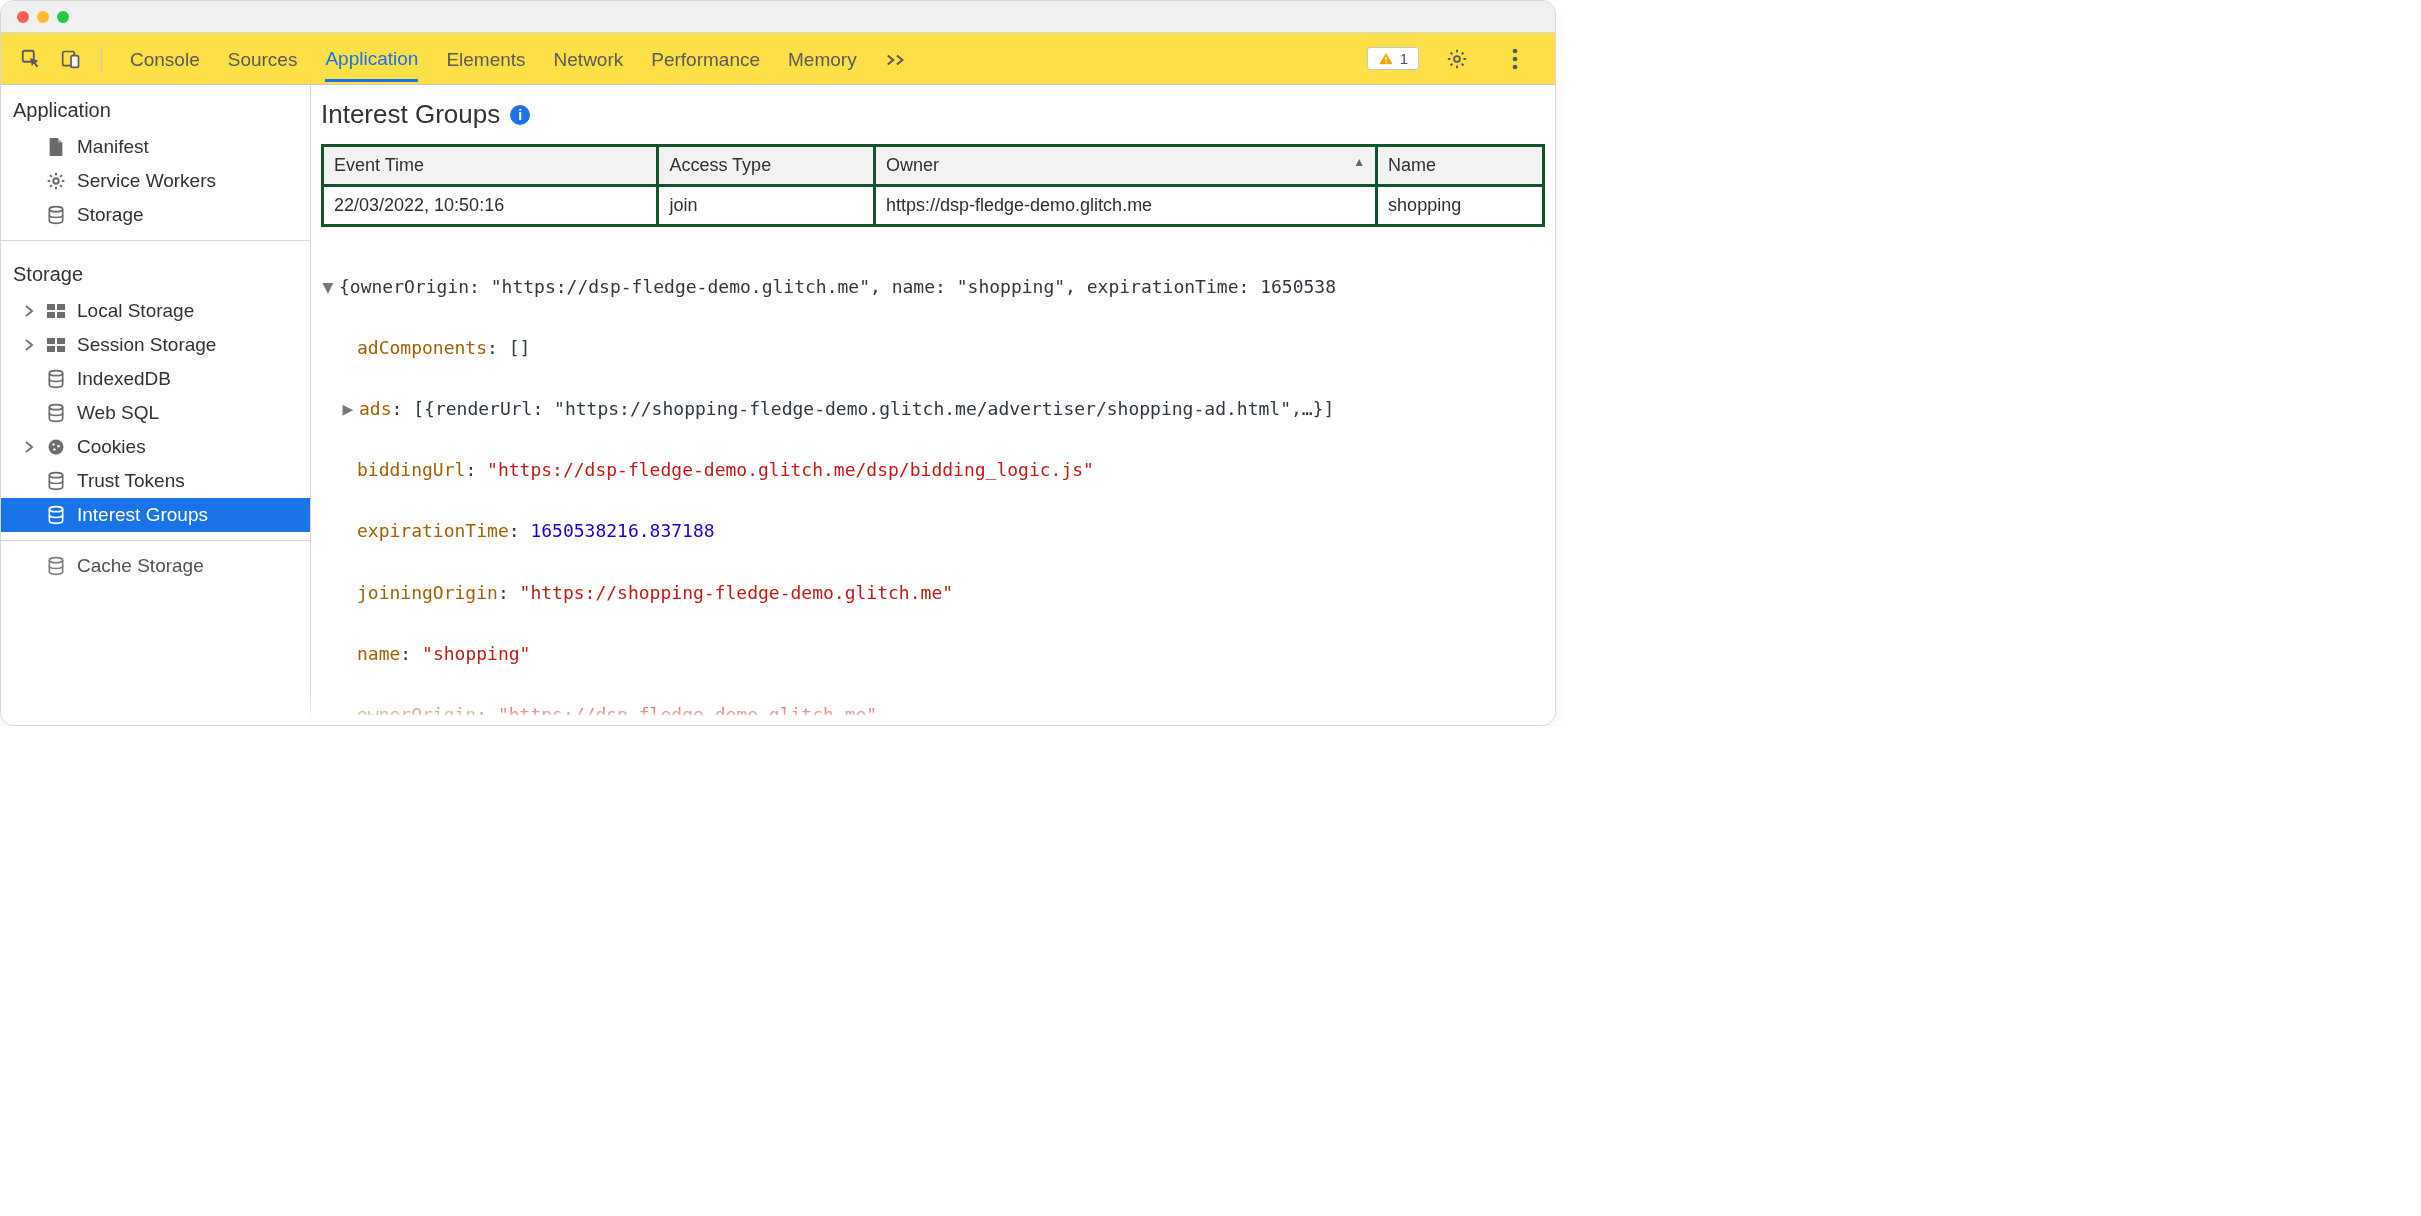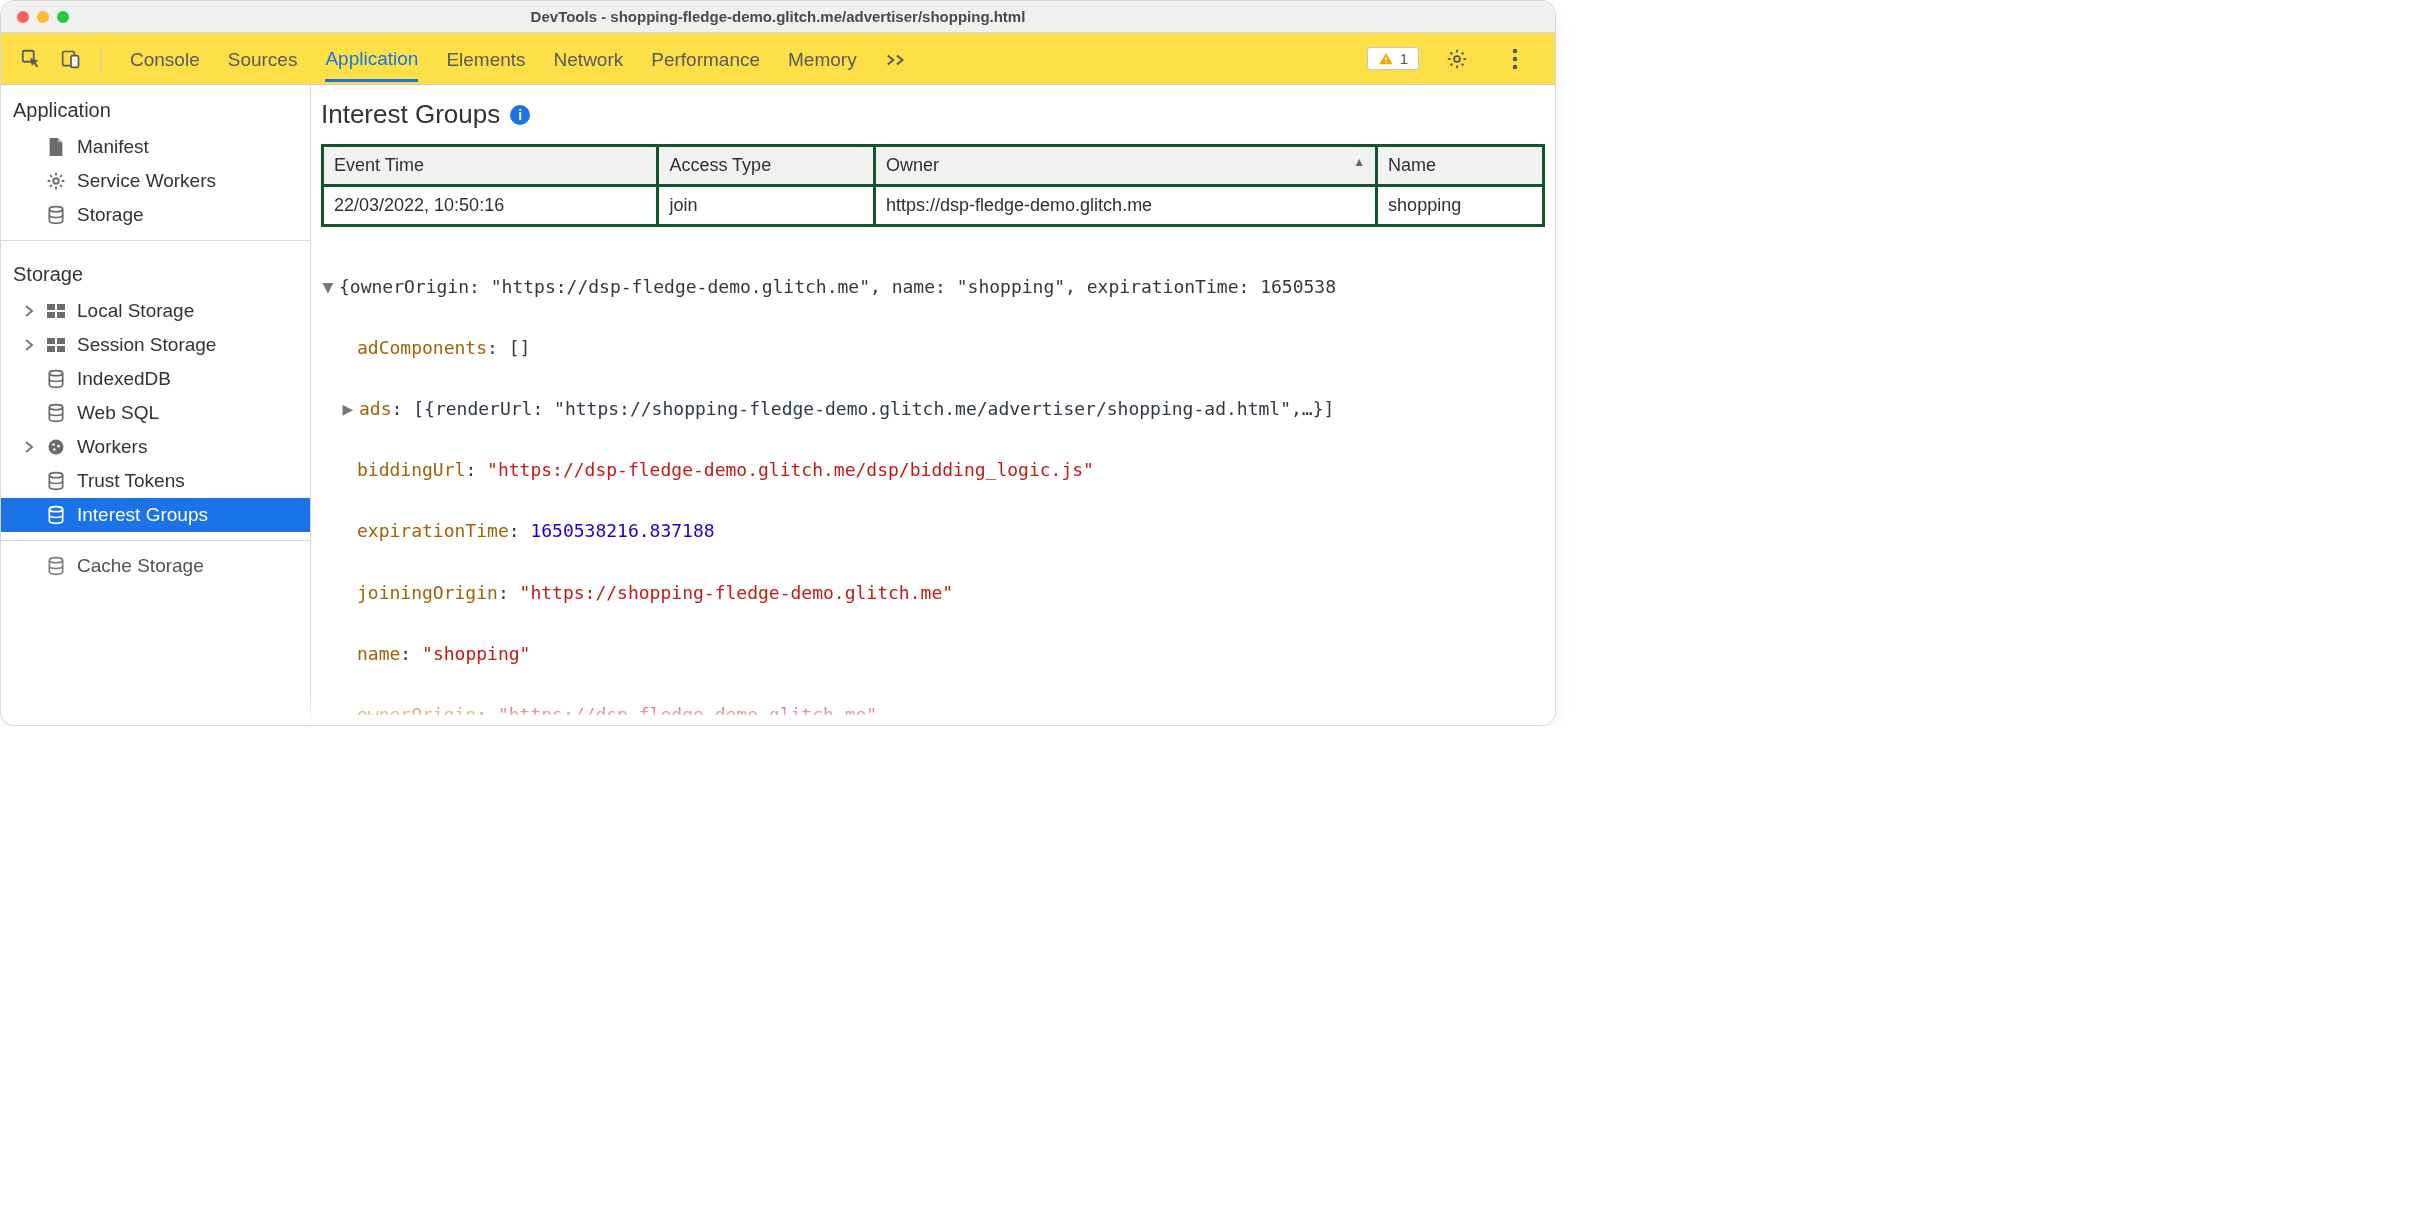--- a/index.html
+++ b/index.html
@@ -69,21 +69,20 @@
 <body>
 
 <div class="window">
 
   <div class="titlebar">
     <div class="traffic">
       <div class="dot red"></div>
       <div class="dot yellow"></div>
       <div class="dot green"></div>
     </div>
-    <div class="titlebar-title">DevTools - shopping-fledge-demo.glitch.me/advertiser/shopping.html</div>
   </div>
 
   <div class="toolbar">
     <div class="tb-iconbtn">
       <svg width="22" height="22" viewBox="0 0 24 24">
           <rect x="3" y="3" width="12" height="12" rx="2" fill="none" stroke="#5a5a5a" stroke-width="2"></rect>
           <path d="M11 11 l9 3 -3 2 3 4 -2 1 -3-4 -2 3z" fill="#5a5a5a"></path>
         </svg>
     </div>
     <div class="tb-iconbtn">
@@ -234,21 +233,21 @@
             </svg>
           </span>
         <span class="ico">
             <svg width="20" height="20" viewBox="0 0 24 24">
               <circle cx="12" cy="12" r="9" fill="#6b6b6b"></circle>
               <circle cx="9" cy="9" r="1.6" fill="#f3f3f3"></circle>
               <circle cx="15" cy="11" r="1.6" fill="#f3f3f3"></circle>
               <circle cx="10" cy="15" r="1.6" fill="#f3f3f3"></circle>
             </svg>
           </span>
-        <span>Workers</span>
+        <span>Cookies</span>
       </div>
       <div class="tree-row">
         <span class="spacer"></span>
         <span class="ico">
             <svg width="20" height="20" viewBox="0 0 24 24">
               <ellipse cx="12" cy="5" rx="8" ry="3" fill="none" stroke="#6b6b6b" stroke-width="2"></ellipse>
               <path d="M4 5v14c0 1.7 3.6 3 8 3s8-1.3 8-3V5" fill="none" stroke="#6b6b6b" stroke-width="2"></path>
               <path d="M4 12c0 1.7 3.6 3 8 3s8-1.3 8-3" fill="none" stroke="#6b6b6b" stroke-width="2"></path>
             </svg>
           </span>

